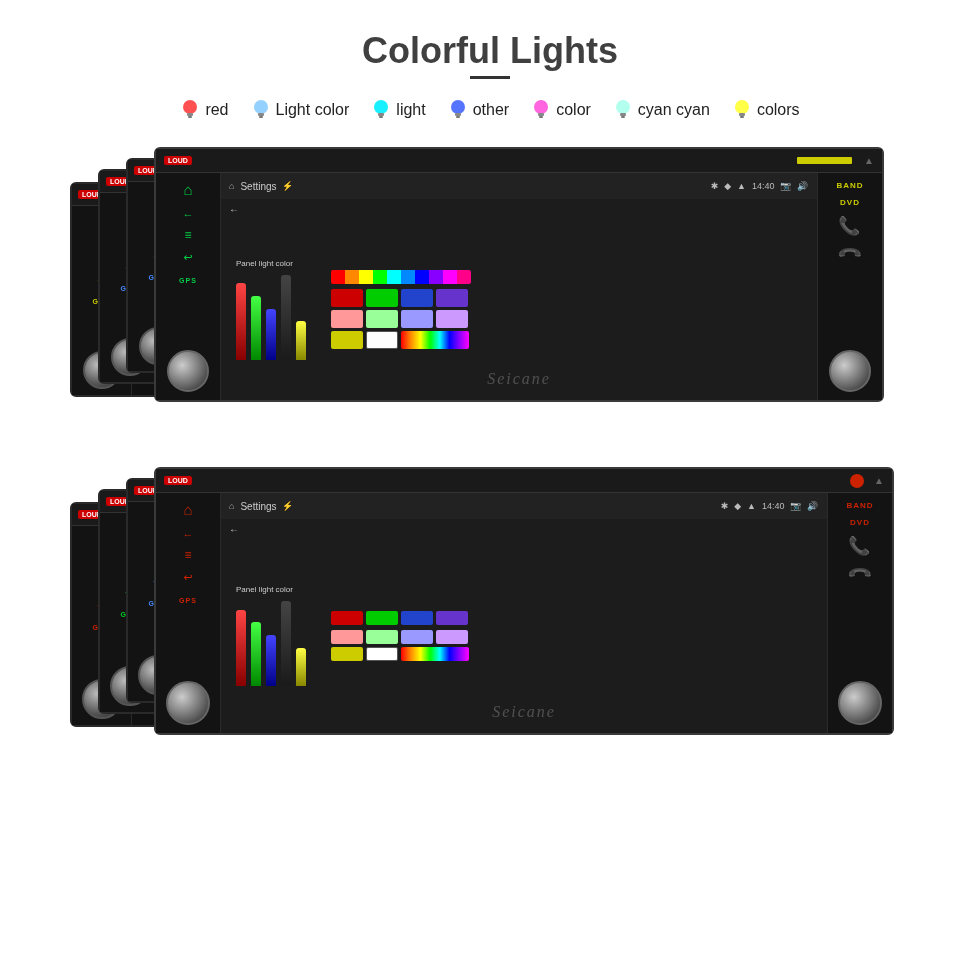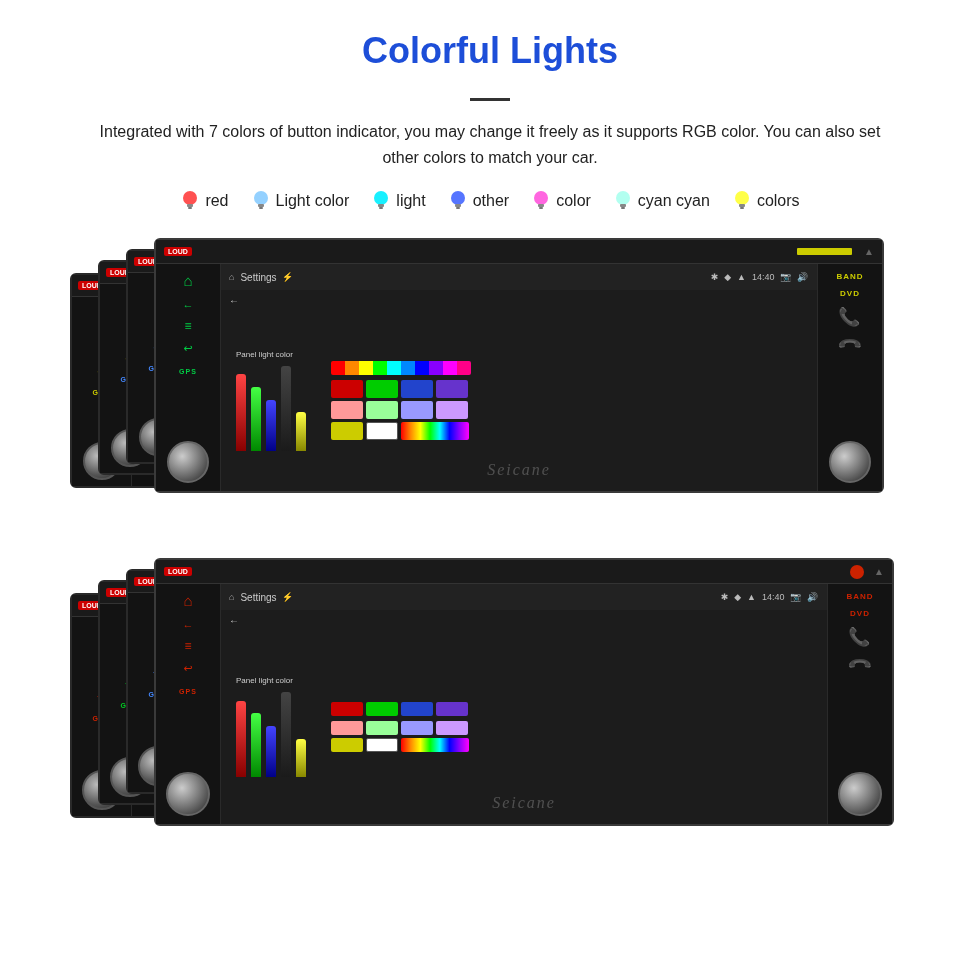--- a/index.html
+++ b/index.html
@@ -13,22 +13,22 @@
 
     .page-container {
       width: 980px;
       padding: 30px 40px 40px;
     }
 
     .title {
       text-align: center;
       font-size: 36px;
       font-weight: 900;
-      color: #1d4ed8;
-      margin-bottom: 26px;
+      color: #404040;
+      margin-bottom: 4px;
     }
 
     .title-divider {
       width: 40px;
       height: 3px;
       background: #333;
       margin: 0 auto 18px;
     }
 
     .description {
@@ -73,21 +73,20 @@
       vertical-align: middle;
     }
   </style>
 </head>
 <body>
 
 <div class="page-container">
 
   <h1 class="title">Colorful Lights</h1>
   <div class="title-divider"></div>
-  <p class="description">Integrated with 7 colors of button indicator, you may change it freely as it supports RGB color. You can also set other colors to match your car.</p>
 
   <div class="color-list">
 
     <div class="color-item">
       <svg class="bulb-svg" viewBox="0 0 20 26">
         <ellipse cx="10" cy="10" rx="7" ry="7" fill="#ff3333" opacity="0.85"></ellipse>
         <rect x="7" y="16" width="6" height="3" rx="1" fill="#888"></rect>
         <rect x="8" y="19" width="4" height="2" rx="1" fill="#777"></rect>
       </svg>
       <span>red</span>

